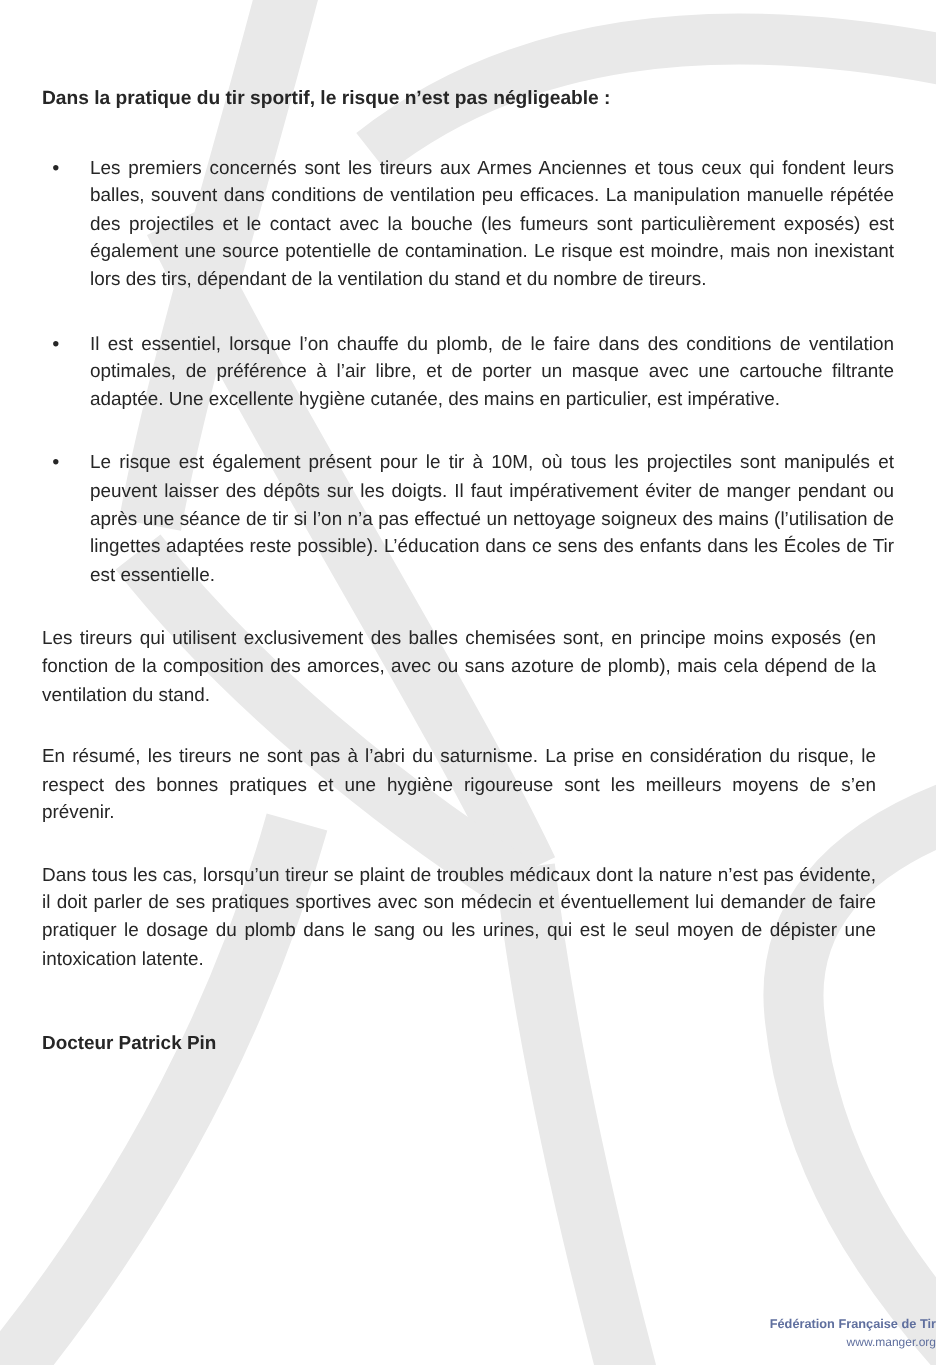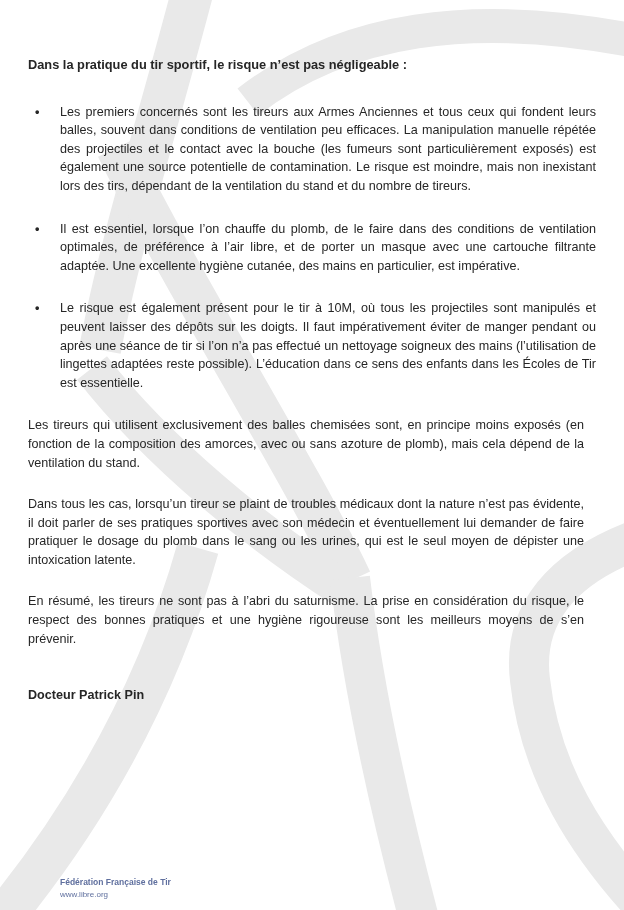--- a/index.html
+++ b/index.html
@@ -50,21 +50,21 @@
     margin-top:38px;
     text-align:left;
     font-weight:bold;
   }
   .signature div{line-height:18.6px;}
   .footer{
     position:absolute;
     z-index:1;
     left:16px;right:0;
     bottom:9px;
-    text-align:left;
+    text-align:right;
     color:#5f6f9e;
     font-size:8px;
     line-height:12.5px;
     padding-left:44px;
   }
   .footer .org{font-weight:bold;font-size:8.5px;}
 </style>
 </head>
 <body>
 
@@ -103,28 +103,28 @@
         <span>Il est essentiel, lorsque l’on chauffe du plomb, de le faire dans des conditions de ventilation optimales, de préférence à l’air libre, et de porter un masque avec une cartouche filtrante adaptée. Une excellente hygiène cutanée, des mains en particulier, est impérative.</span>
       </li>
       <li>
         <span class="marker">•</span>
         <span>Le risque est également présent pour le tir à 10M, où tous les projectiles sont manipulés et peuvent laisser des dépôts sur les doigts. Il faut impérativement éviter de manger pendant ou après une séance de tir si l’on n’a pas effectué un nettoyage soigneux des mains (l’utilisation de lingettes adaptées reste possible). L’éducation dans ce sens des enfants dans les Écoles de Tir est essentielle.</span>
       </li>
     </ul>
 
     <p class="para first">Les tireurs qui utilisent exclusivement des balles chemisées sont, en principe moins exposés (en fonction de la composition des amorces, avec ou sans azoture de plomb), mais cela dépend de la ventilation du stand.</p>
 
+    <p class="para">En résumé, les tireurs ne sont pas à l’abri du saturnisme. La prise en considération du risque, le respect des bonnes pratiques et une hygiène rigoureuse sont les meilleurs moyens de s’en prévenir.</p>
+
     <p class="para">Dans tous les cas, lorsqu’un tireur se plaint de troubles médicaux dont la nature n’est pas évidente, il doit parler de ses pratiques sportives avec son médecin et éventuellement lui demander de faire pratiquer le dosage du plomb dans le sang ou les urines, qui est le seul moyen de dépister une intoxication latente.</p>
-
-    <p class="para">En résumé, les tireurs ne sont pas à l’abri du saturnisme. La prise en considération du risque, le respect des bonnes pratiques et une hygiène rigoureuse sont les meilleurs moyens de s’en prévenir.</p>
 
     <div class="signature">
       <div>Docteur Patrick Pin</div>
     </div>
 
   </div>
 
   <div class="footer">
     <div class="org">Fédération Française de Tir</div>
-    <div>www.libre.org</div>
+    <div>www.manger.org</div>
   </div>
 
 </div>
 
 </body></html>

